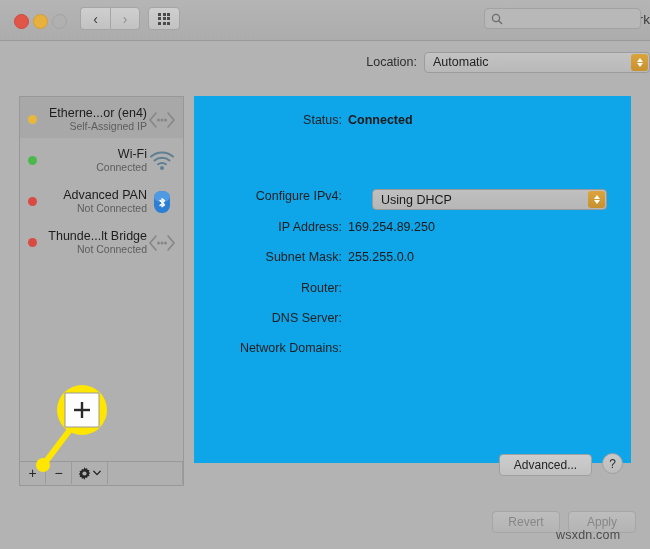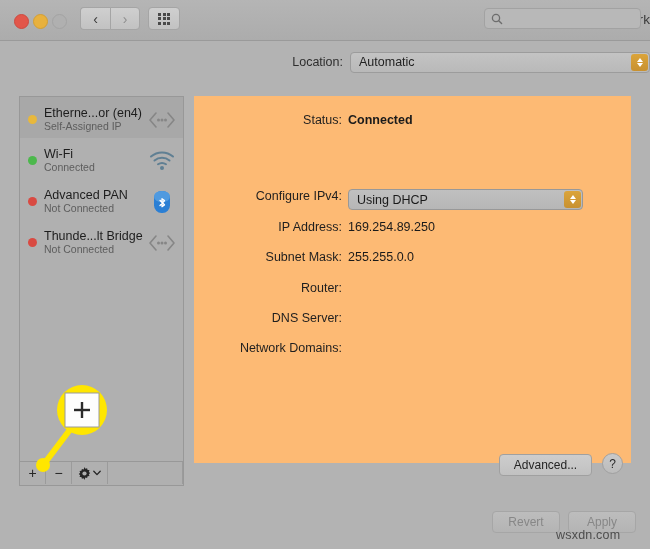--- a/index.html
+++ b/index.html
@@ -121,21 +121,21 @@
     align-items: center;
     justify-content: flex-end;
   }
   #location-label {
     font-size: 12.5px;
     color: #2e2e2e;
     margin-right: 7px;
   }
   #location-select {
     position: relative;
-    width: 300px; height: 21px;
+    width: 226px; height: 21px;
     background: linear-gradient(180deg,#c3c3c3,#b9b9b9);
     border: 1px solid #9c9c9c;
     border-radius: 4px;
     box-sizing: border-box;
     display: flex; align-items: center;
   }
   #location-value {
     font-size: 12.5px;
     color: #222;
     margin-left: 8px;
@@ -166,20 +166,21 @@
     background: #b0b0b0;
     border: 1px solid #989898;
     box-sizing: border-box;
   }
   #service-list {
     position: absolute;
     left: 0; top: 0;
     width: 163px;
     height: 365px;
     overflow: hidden;
+    text-align: right;
   }
   .svc {
     position: relative;
     height: 41px;
     padding: 4px 6px 0 6px;
     box-sizing: border-box;
     display: flex;
     align-items: center;
   }
   .svc.selected { background: #a8a8a8; }
@@ -231,21 +232,21 @@
     box-sizing: border-box;
   }
   #tb-gear { width: 36px; gap: 2px; }
   #tb-spacer { flex: 1 1 auto; }
 
   
   #panel {
     position: absolute;
     left: 194px; top: 96px;
     width: 437px; height: 367px;
-    background: #fdba74;
+    background: #0ea5e9;
     box-sizing: border-box;
   }
   .field-row {
     position: absolute;
     left: 0;
     width: 437px;
     display: flex;
     align-items: flex-start;
   }
   .field-label {
@@ -270,21 +271,21 @@
     color: #2b2b2b;
     line-height: 15.5px;
   }
   #ipv4-select {
     position: relative;
     width: 235px; height: 21px;
     background: linear-gradient(180deg,#c0c0c0,#b6b6b6);
     border: 1px solid #989898;
     border-radius: 4px;
     box-sizing: border-box;
-    display: flex; align-items: center;
+    display: flex; align-items: center; margin-left: 24px;
   }
   #ipv4-value {
     font-size: 12.5px;
     color: #1a1a1a;
     margin-left: 8px;
   }
 
   
   #advanced-btn {
     position: absolute;

